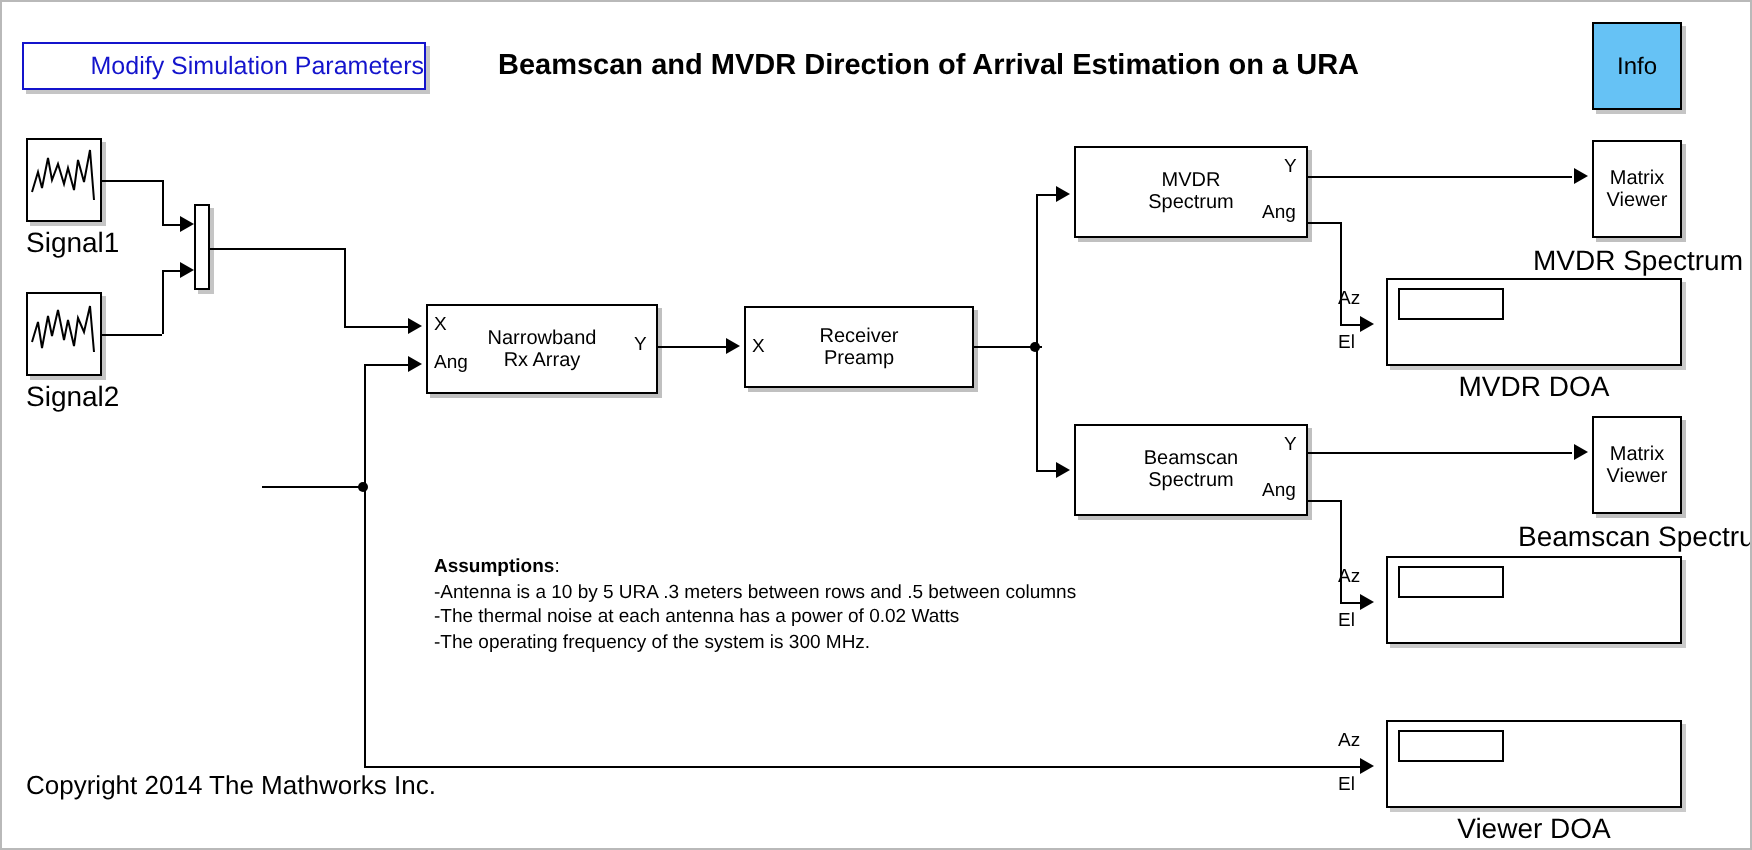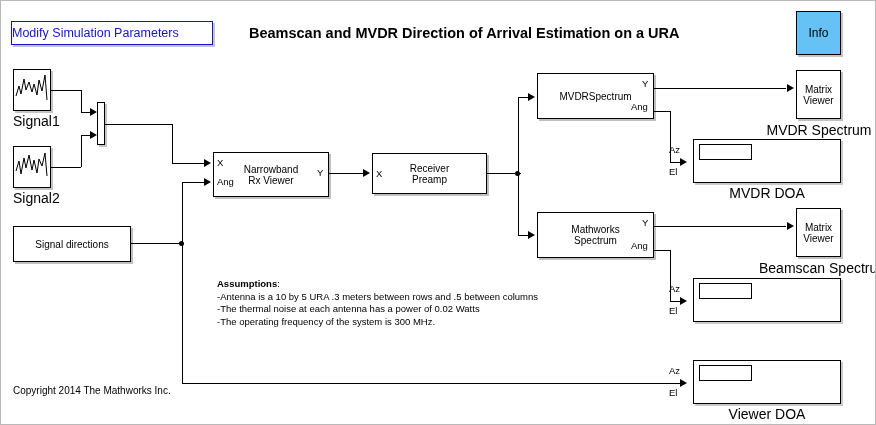--- a/index.html
+++ b/index.html
@@ -32,21 +32,21 @@
   .wv{position:absolute;width:0;border-left:1.2px solid #000;}
   .arw{position:absolute;width:0;height:0;
        border-top:4px solid transparent;border-bottom:4px solid transparent;
        border-left:7px solid #000;}
   .dot{position:absolute;width:5px;height:5px;border-radius:50%;background:#000;}
   
   .btn-modify{
     background:#ffffff;border:1.5px solid #1414cc;
     box-shadow:2px 2px 0 0 rgba(150,150,150,.55);
     color:#1414cc;font-size:12.5px;
-    display:flex;align-items:center;justify-content:flex-start;
+    display:flex;align-items:center;justify-content:flex-end;
     box-sizing:border-box;cursor:pointer;
   }
   .btn-info{
     background:#66c2f5;border:1.5px solid #000;
     box-shadow:2px 2px 0 0 rgba(150,150,150,.55);
     color:#000;font-size:12px;
     display:flex;align-items:center;justify-content:center;
     box-sizing:border-box;cursor:pointer;
   }
   
@@ -73,21 +73,21 @@
     box-sizing:border-box;position:absolute;
   }
   .display .field{
     position:absolute;left:5px;top:4px;
     width:53px;height:16px;border:1.2px solid #000;background:#fff;
     box-sizing:border-box;
   }
   
   #notes{font-size:9.5px;color:#000;line-height:12.6px;white-space:nowrap;}
   #notes .hd{font-weight:bold;}
-  #copyright{font-size:10px;color:#000;white-space:nowrap;}
+  #copyright{font-size:13px;color:#000;white-space:nowrap;}
 </style>
 </head>
 <body>
 
 <div id="canvas">
 
   <div class="abs btn-modify" style="left:10px;top:20px;width:202px;height:24px;">
     <span>Modify Simulation Parameters</span>
   </div>
 
@@ -121,38 +121,35 @@
   <div class="wh" style="left:50px;top:166px;width:30px;"></div>
   <div class="wv" style="left:80px;top:134px;height:32px;"></div>
   <div class="wh" style="left:80px;top:134px;width:11px;"></div>
   <div class="arw" style="left:89px;top:130px;"></div>
 
   <div class="wh" style="left:104px;top:123px;width:68px;"></div>
   <div class="wv" style="left:171px;top:123px;height:39px;"></div>
   <div class="wh" style="left:171px;top:162px;width:34px;"></div>
   <div class="arw" style="left:203px;top:158px;"></div>
 
-  <div class="abs blk" style="left:12px;top:225px;width:118px;height:36px;">
-    <span>Signal directions</span>
-  </div>
 
   <div class="wh" style="left:130px;top:242px;width:52px;"></div>
   <div class="dot" style="left:178px;top:240px;"></div>
   <div class="wv" style="left:181px;top:181px;height:61px;"></div>
   <div class="wh" style="left:181px;top:181px;width:24px;"></div>
   <div class="arw" style="left:203px;top:177px;"></div>
 
   <div class="wv" style="left:181px;top:242px;height:140px;"></div>
   <div class="wh" style="left:181px;top:382px;width:500px;"></div>
   <div class="arw" style="left:679px;top:378px;"></div>
 
   <div class="abs blk" style="left:212px;top:151px;width:116px;height:45px;">
     <div style="display:flex;flex-direction:column;">
       <span>Narrowband</span>
-      <span>Rx Viewer</span>
+      <span>Rx Array</span>
     </div>
   </div>
   <div class="abs port" style="left:216px;top:156px;">X</div>
   <div class="abs port" style="left:216px;top:175px;">Ang</div>
   <div class="abs port" style="left:316px;top:166px;">Y</div>
 
   <div class="wh" style="left:328px;top:172px;width:35px;"></div>
   <div class="arw" style="left:362px;top:168px;"></div>
 
   <div class="abs blk" style="left:371px;top:152px;width:115px;height:41px;justify-content:center;">
@@ -166,21 +163,21 @@
   <div class="wh" style="left:486px;top:172px;width:34px;"></div>
   <div class="dot" style="left:514px;top:170px;"></div>
   <div class="wv" style="left:517px;top:96px;height:76px;"></div>
   <div class="wh" style="left:517px;top:96px;width:12px;"></div>
   <div class="arw" style="left:527px;top:92px;"></div>
   <div class="wv" style="left:517px;top:172px;height:62px;"></div>
   <div class="wh" style="left:517px;top:234px;width:12px;"></div>
   <div class="arw" style="left:527px;top:230px;"></div>
 
   <div class="abs blk" style="left:536px;top:72px;width:117px;height:46px;">
-    <div style="display:flex;flex-direction:row;">
+    <div style="display:flex;flex-direction:column;">
       <span>MVDR</span>
       <span>Spectrum</span>
     </div>
   </div>
   <div class="abs port" style="left:641px;top:77px;">Y</div>
   <div class="abs port" style="left:630px;top:100px;">Ang</div>
 
   <div class="wh" style="left:653px;top:87px;width:132px;"></div>
   <div class="arw" style="left:786px;top:83px;"></div>
 
@@ -199,21 +196,21 @@
 
   <div class="abs port" style="left:668px;top:143px;">Az</div>
   <div class="abs port" style="left:668px;top:165px;">El</div>
   <div class="display" style="left:692px;top:138px;width:148px;height:44px;">
     <div class="field"></div>
   </div>
   <div class="abs caption" style="left:692px;top:184px;width:148px;">MVDR DOA</div>
 
   <div class="abs blk" style="left:536px;top:211px;width:117px;height:46px;">
     <div style="display:flex;flex-direction:column;">
-      <span>Mathworks</span>
+      <span>Beamscan</span>
       <span>Spectrum</span>
     </div>
   </div>
   <div class="abs port" style="left:641px;top:216px;">Y</div>
   <div class="abs port" style="left:630px;top:239px;">Ang</div>
 
   <div class="wh" style="left:653px;top:225px;width:132px;"></div>
   <div class="arw" style="left:786px;top:221px;"></div>
 
   <div class="wh" style="left:653px;top:249px;width:17px;"></div>

